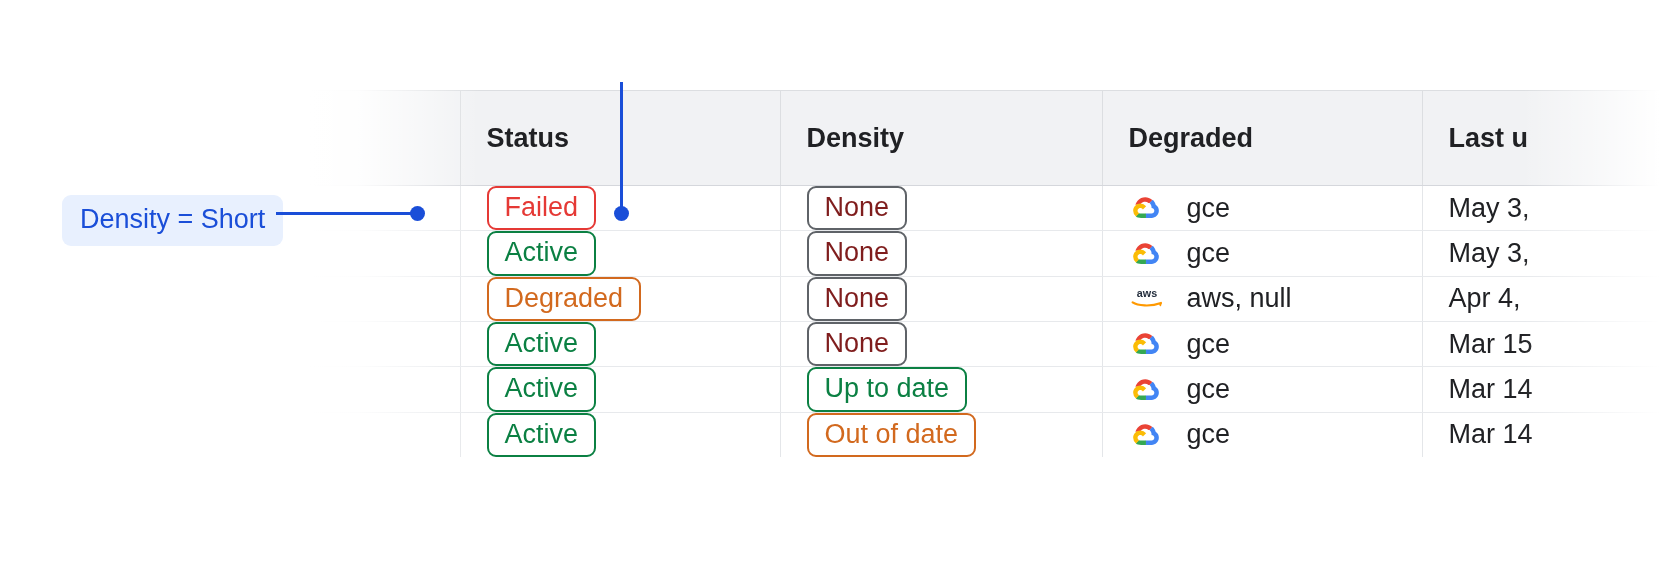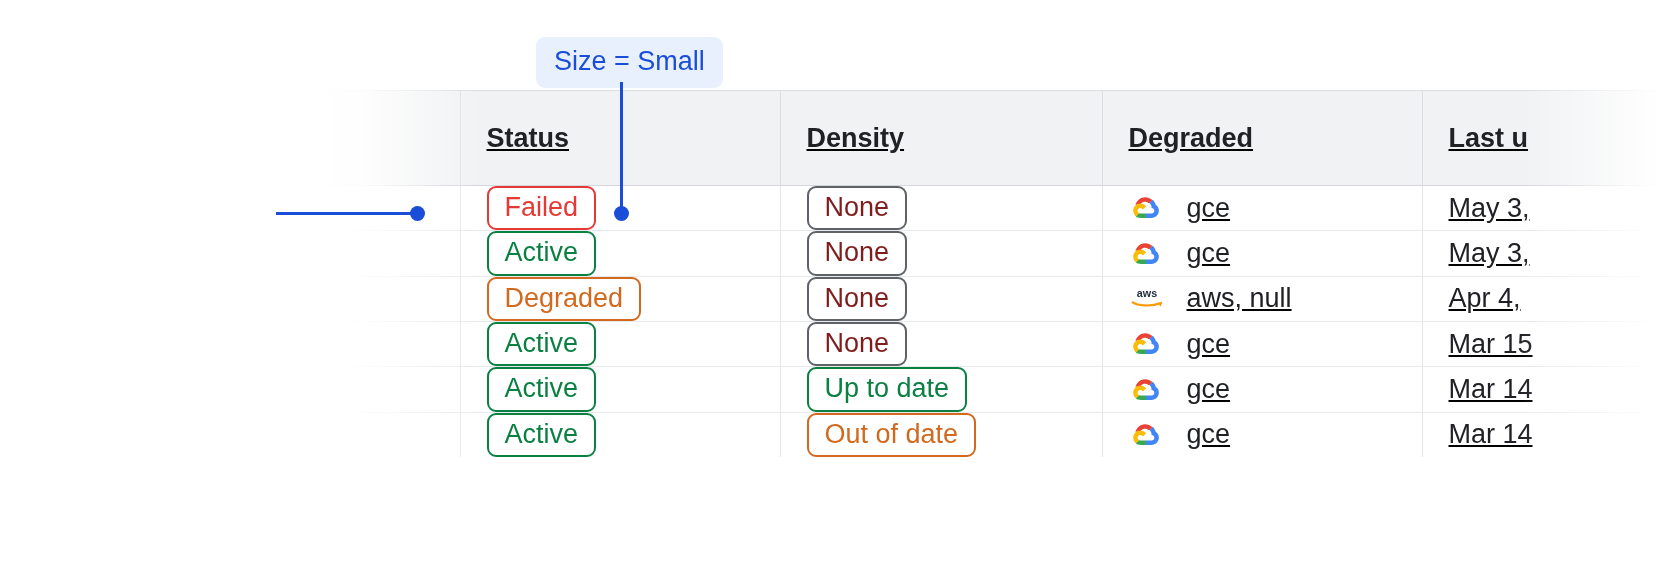--- a/index.html
+++ b/index.html
@@ -10,21 +10,20 @@
     overflow: hidden;
   }
   #root { position: relative; width: 1672px; height: 564px; }
 
   
   .table-wrap {
     position: absolute;
     left: 310px; top: 90px;
     width: 1362px; height: 474px;
     overflow: hidden;
-    text-decoration: underline;
   }
   table.data-table {
     border-collapse: collapse;
     table-layout: fixed;
     width: 1612px;       
     margin-left: -240px; 
   }
   table.data-table th, table.data-table td {
     text-align: left;
     vertical-align: middle;
@@ -245,20 +244,20 @@
             <td class="col-last">Mar 14</td>
           </tr>
         </tbody>
     </table>
   </div>
 
   <div class="fade-left"></div>
   <div class="fade-right"></div>
   <div class="fade-bottom"></div>
 
+  <div class="anno-pill" style="left:62px; top:195px;">Density = Short</div>
   <div class="anno-line-h" style="left:276px; top:212px; width:142px;"></div>
   <div class="anno-dot" style="left:410px; top:206px;"></div>
 
-  <div class="anno-pill" style="left:536px; top:37px;">Size = Small</div>
   <div class="anno-line-v" style="left:620px; top:82px; height:130px;"></div>
   <div class="anno-dot" style="left:614px; top:206px;"></div>
 
 </div>
 
 </body></html>

